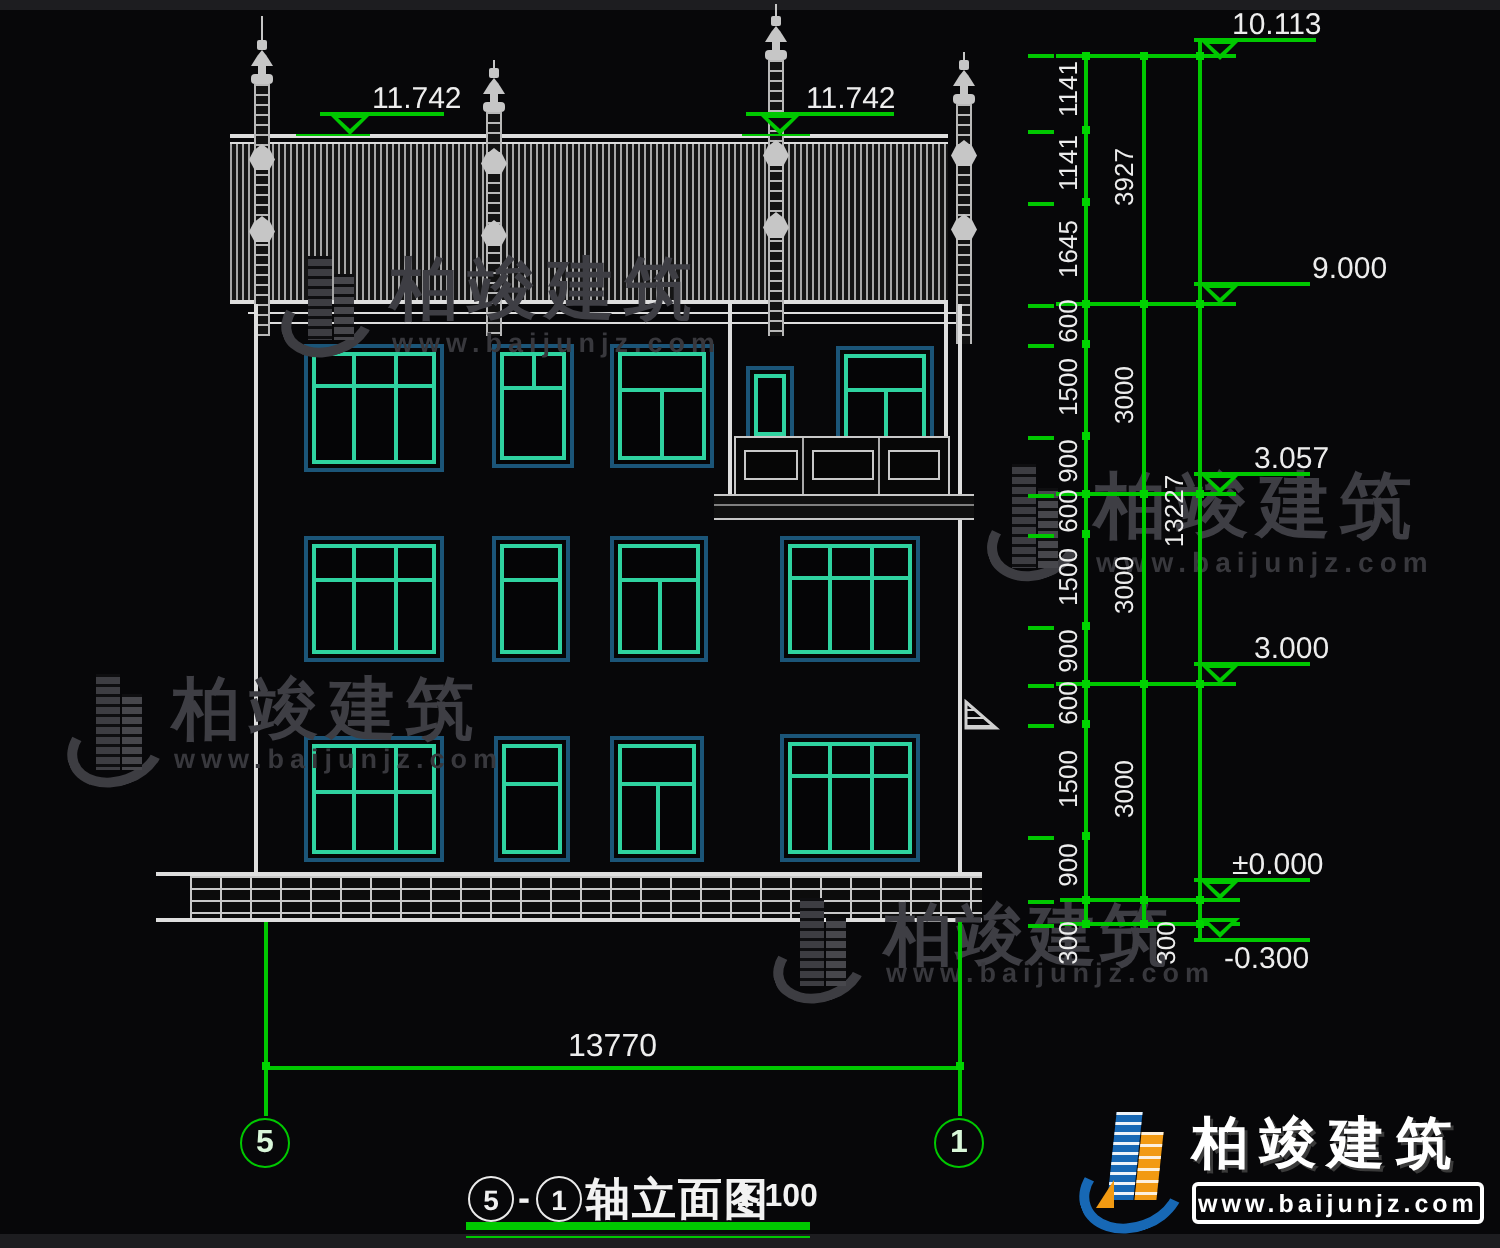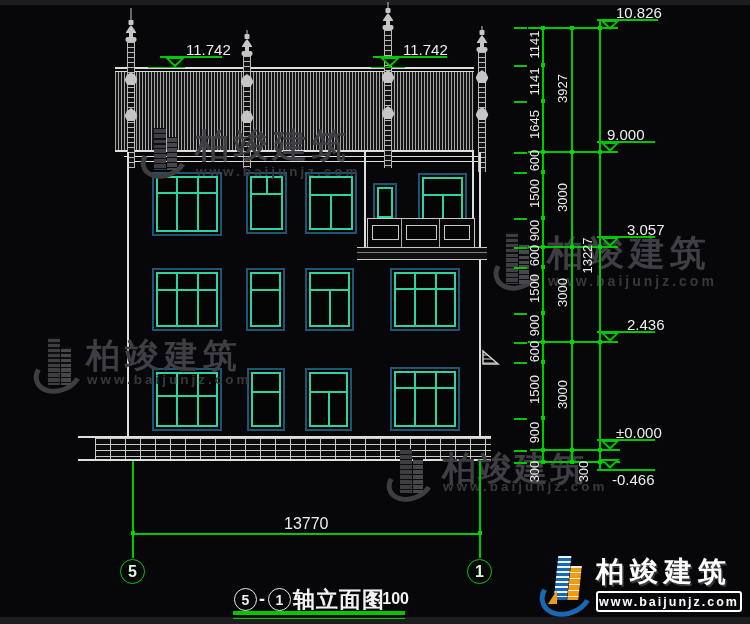--- a/index.html
+++ b/index.html
@@ -268,41 +268,41 @@
   <div class="vlab" style="left:540px;top:82px;">3927</div>
   <div class="vlab" style="left:540px;top:191px;">3000</div>
   <div class="vlab" style="left:540px;top:286px;">3000</div>
   <div class="vlab" style="left:540px;top:388px;">3000</div>
   <div class="vlab" style="left:561px;top:465px;">300</div>
 
   <div class="vlab" style="left:565px;top:249px;">13227</div>
 
   <div class="abs gline" style="left:597px;top:19px;width:61px;height:1.5px;"></div>
   <div class="trid" style="left:600px;top:20px;"></div>
-  <div class="abs gtxt" style="left:616px;top:5px;">10.826</div>
+  <div class="abs gtxt" style="left:616px;top:5px;">10.113</div>
 
   <div class="abs gline" style="left:597px;top:141px;width:58px;height:1.5px;"></div>
   <div class="trid" style="left:600px;top:142px;"></div>
-  <div class="abs gtxt" style="left:607px;top:127px;">9.000</div>
+  <div class="abs gtxt" style="left:656px;top:127px;">9.000</div>
 
   <div class="abs gline" style="left:597px;top:236px;width:58px;height:1.5px;"></div>
   <div class="trid" style="left:600px;top:237px;"></div>
   <div class="abs gtxt" style="left:627px;top:222px;">3.057</div>
 
   <div class="abs gline" style="left:597px;top:331px;width:58px;height:1.5px;"></div>
   <div class="trid" style="left:600px;top:332px;"></div>
-  <div class="abs gtxt" style="left:627px;top:317px;">2.436</div>
+  <div class="abs gtxt" style="left:627px;top:317px;">3.000</div>
 
   <div class="abs gline" style="left:597px;top:439px;width:58px;height:1.5px;"></div>
   <div class="trid" style="left:600px;top:440px;"></div>
   <div class="abs gtxt" style="left:616px;top:425px;">±0.000</div>
 
   <div class="abs gline" style="left:597px;top:469px;width:58px;height:1.5px;"></div>
   <div class="trid" style="left:600px;top:459px;"></div>
-  <div class="abs gtxt" style="left:612px;top:472px;">-0.466</div>
+  <div class="abs gtxt" style="left:612px;top:472px;">-0.300</div>
 
   <div class="abs gline" style="left:132px;top:461px;width:1.5px;height:97px;"></div>
   <div class="abs gline" style="left:479px;top:461px;width:1.5px;height:97px;"></div>
   <div class="abs gline" style="left:133px;top:533px;width:347px;height:1.5px;"></div>
   <div class="sq" style="left:131px;top:531px;"></div>
   <div class="sq" style="left:478px;top:531px;"></div>
   <div class="abs gtxt" style="left:284px;top:516px;font-size:16px;">13770</div>
   <div class="bubble" style="left:120px;top:559px;">5</div>
   <div class="bubble" style="left:467px;top:559px;">1</div>
 

